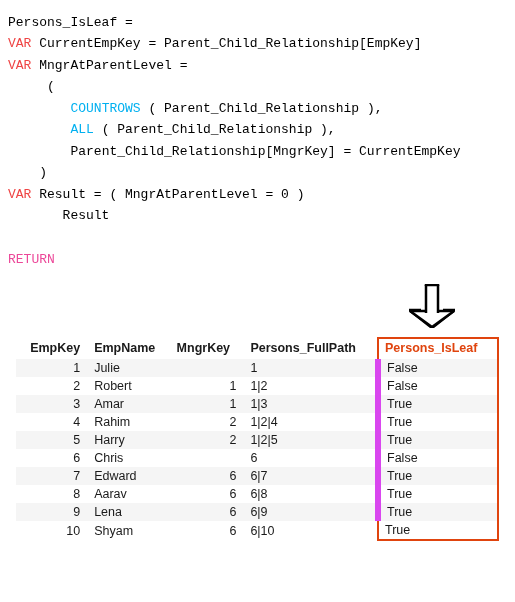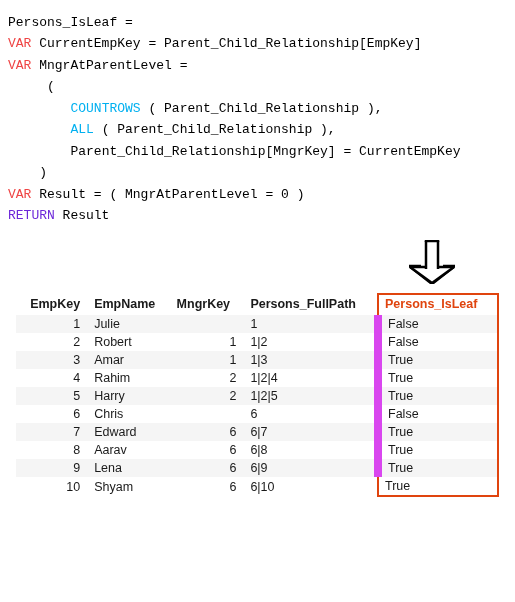--- a/index.html
+++ b/index.html
@@ -17,21 +17,21 @@
       line-height: 1.65;
     }
 
     .code-line {
       display: flex;
       white-space: pre;
     }
 
     .kw-var { color: #ef4444; text-align: right; }
     .kw-calc { color: #0070c0; }
-    .kw-return { color: #6d28d9; }
+    .kw-return { color: #ec4899; margin-top: 44px; }
     .fn-name { color: #00b0f0; }
     .text-black { color: #000000; }
 
     .arrow-container {
       display: flex;
       justify-content: flex-end;
       padding-right: 60px;
       margin: 4px 0 6px 0;
     }
 
@@ -73,21 +73,21 @@
     }
 
     tbody tr:nth-child(odd) {
       background: #f5f5f5;
     }
     tbody tr:nth-child(even) {
       background: #ffffff;
     }
 
     .col-highlight {
-      border-left: 8px solid #d946ef;
+      border-left: 6px solid #d946ef;
       border-right: 2px solid #e0440e;
     }
 
     .col-highlight-last {
       border-left: 2px solid #e0440e;
       border-right: 2px solid #e0440e;
       border-bottom: 2px solid #e0440e;
     }
 
     .header-highlight {

